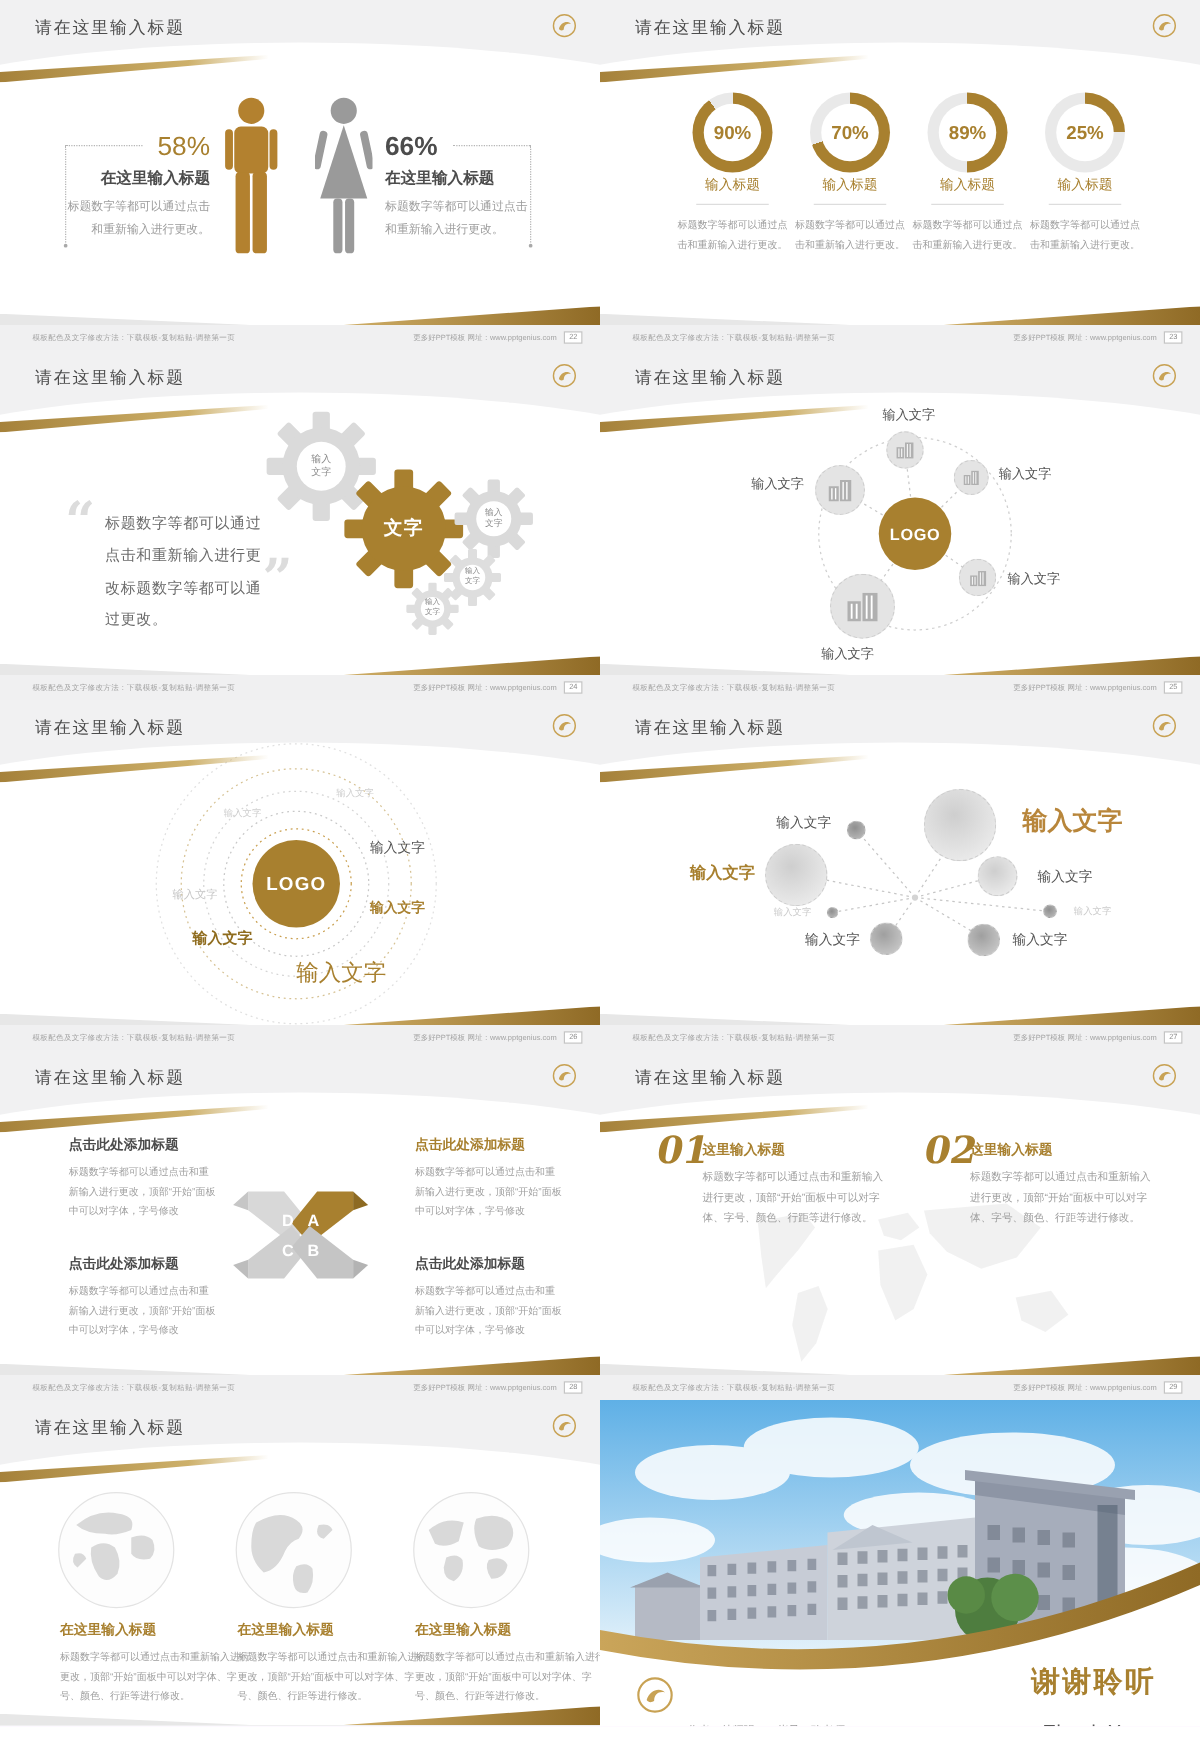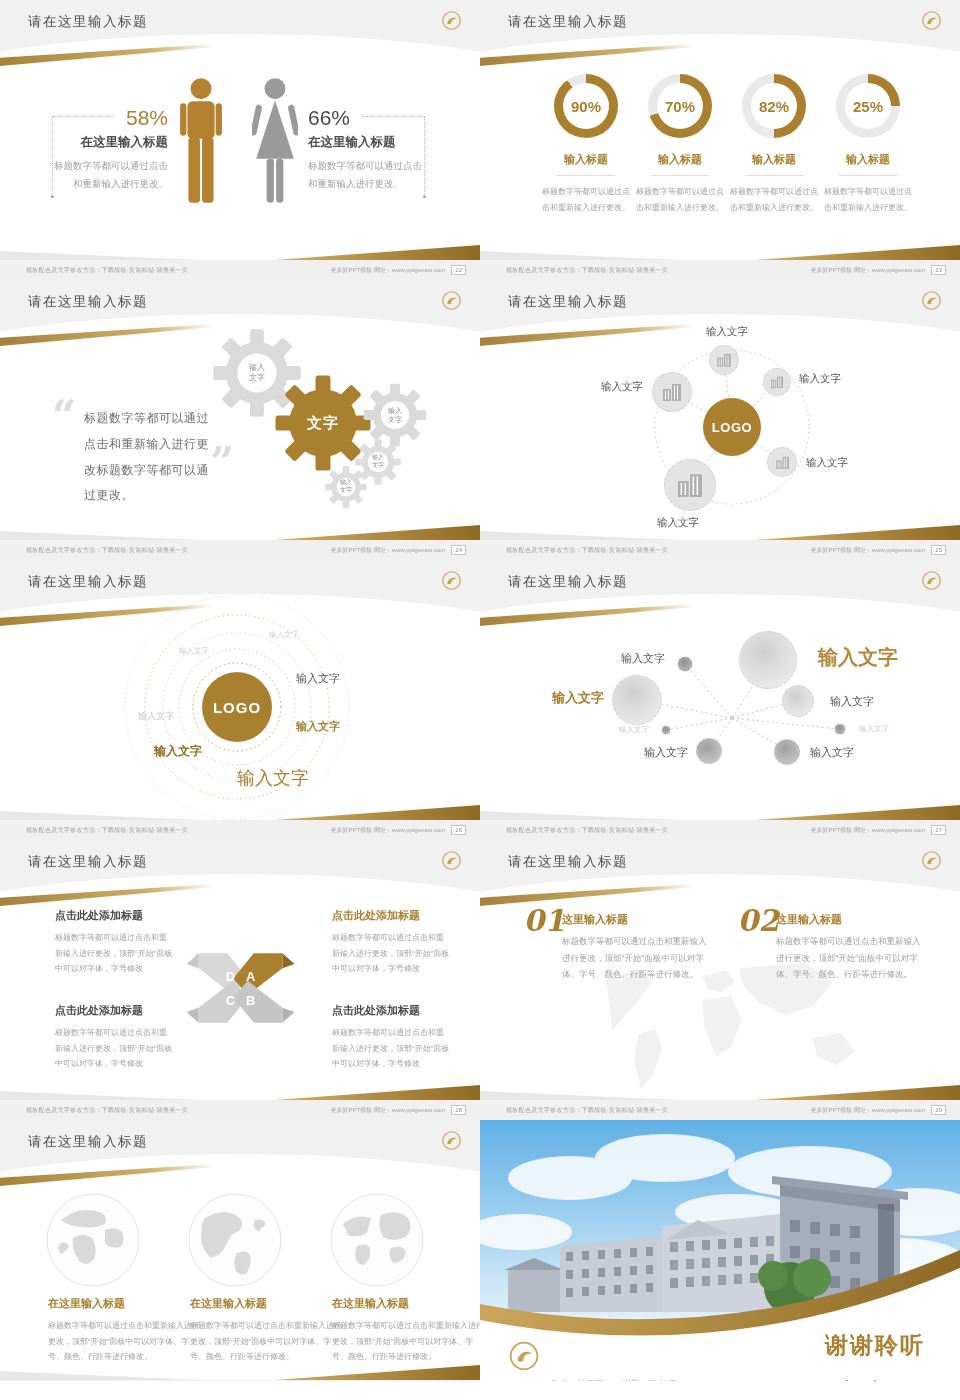--- a/index.html
+++ b/index.html
@@ -21,33 +21,33 @@
   .footer{position:absolute;left:0;right:0;bottom:0;height:20px;background:#f0f0f1;z-index:3;
     display:flex;align-items:center;justify-content:space-between;padding:0 14px 0 26px;}
   .f-left{font-size:6px;color:#a3a3a3;letter-spacing:.3px;}
   .f-right{display:flex;align-items:center;font-size:6px;color:#a3a3a3;}
   .page-box{display:inline-block;margin-left:6px;padding:1px 3px;border:1px solid #c4c4c4;background:#fff;
     font-size:6px;color:#8d8d8d;}
   .abs{position:absolute;}
   .ctr{transform:translate(-50%,-50%);}
   
   .pct-gold{font-size:21px;font-weight:normal;color:#a8802f;}
-  .pct-dark{font-size:21px;font-weight:normal;color:#4c4c4c;}
+  .pct-dark{font-size:21px;font-weight:bold;color:#4c4c4c;}
   .blk-title{font-size:12.5px;font-weight:bold;color:#4c4c4c;margin:4px 0 6px;}
   .blk-body{font-size:9.5px;color:#9d9d9d;line-height:1.9;}
   .dotted-h{position:absolute;border-top:1px dotted #b5b5b5;height:0;}
   .dotted-v{position:absolute;border-left:1px dotted #b5b5b5;width:0;}
   .dot{position:absolute;width:3px;height:3px;background:#a9a9a9;border-radius:50%;}
   
   .donut{width:64px;height:64px;border-radius:50%;position:relative;margin:0 auto;}
   .donut::after{content:"";position:absolute;inset:9px;background:#fff;border-radius:50%;}
   .donut-pct{position:absolute;inset:0;display:flex;align-items:center;justify-content:center;z-index:1;
     font-weight:bold;color:#a8802f;font-size:15px;}
   .d-col{position:absolute;width:92px;text-align:center;}
-  .d-title{font-size:11px;font-weight:bold;color:#a8802f;margin-top:14px;}
+  .d-title{font-size:11px;font-weight:normal;color:#a8802f;margin-top:2px;}
   .d-div{width:58px;height:1px;background:#ddd;margin:8px auto 8px;}
   .d-body{font-size:8px;color:#9d9d9d;line-height:1.95;}
   
   .quote-mark{font-family:"DejaVu Serif",serif;font-size:42px;color:#dcdcdc;font-weight:bold;line-height:1;}
   .quote-text{font-size:12px;color:#6b6b6b;line-height:2.15;letter-spacing:.5px;}
   .gear-label{font-size:8px;color:#8a8a8a;line-height:1.3;width:2.4em;text-align:center;}
   
   .node-light{border-radius:50%;border:1px dashed #cfcfcf;background:radial-gradient(circle at 42% 36%,#cecece,#f2f2f2);}
   .node-dark{border-radius:50%;border:1px dashed #c3c3c3;background:radial-gradient(circle at 42% 36%,#8f8f8f,#bdbdbd);}
   .lbl{white-space:nowrap;}
@@ -175,21 +175,21 @@
     <div class="d-col" style="left:154px;top:74px">
       <div class="donut" style="background: conic-gradient(rgb(168, 128, 47) 70%, rgb(233, 233, 233) 0deg);">
         <span class="donut-pct">70%</span>
       </div>
       <div class="d-title">输入标题</div>
       <div class="d-div"></div>
       <div class="d-body">标题数字等都可以通过点击和重新输入进行更改。</div>
     </div>
     <div class="d-col" style="left:248px;top:74px">
       <div class="donut" style="background: conic-gradient(rgb(168, 128, 47) 50%, rgb(233, 233, 233) 0deg);">
-        <span class="donut-pct">82%</span>
+        <span class="donut-pct">89%</span>
       </div>
       <div class="d-title">输入标题</div>
       <div class="d-div"></div>
       <div class="d-body">标题数字等都可以通过点击和重新输入进行更改。</div>
     </div>
     <div class="d-col" style="left:342px;top:74px">
       <div class="donut" style="background: conic-gradient(rgb(168, 128, 47) 25%, rgb(233, 233, 233) 0deg);">
         <span class="donut-pct">25%</span>
       </div>
       <div class="d-title">输入标题</div>

